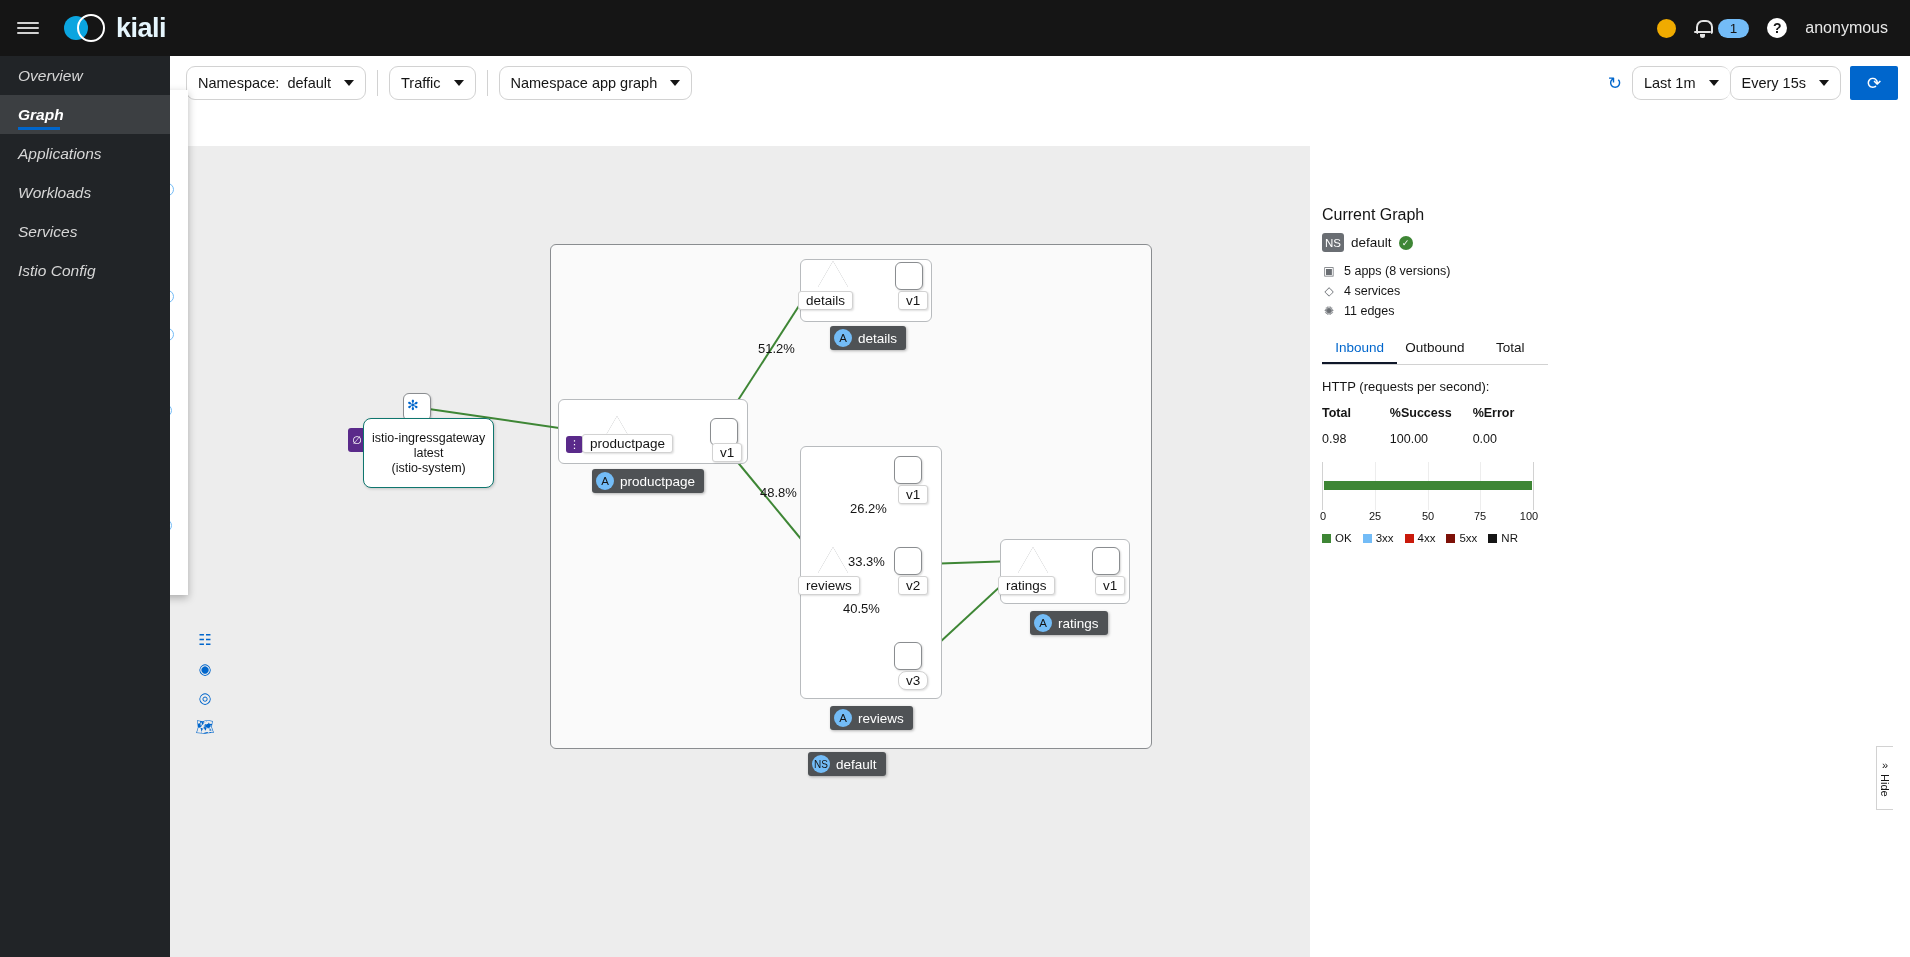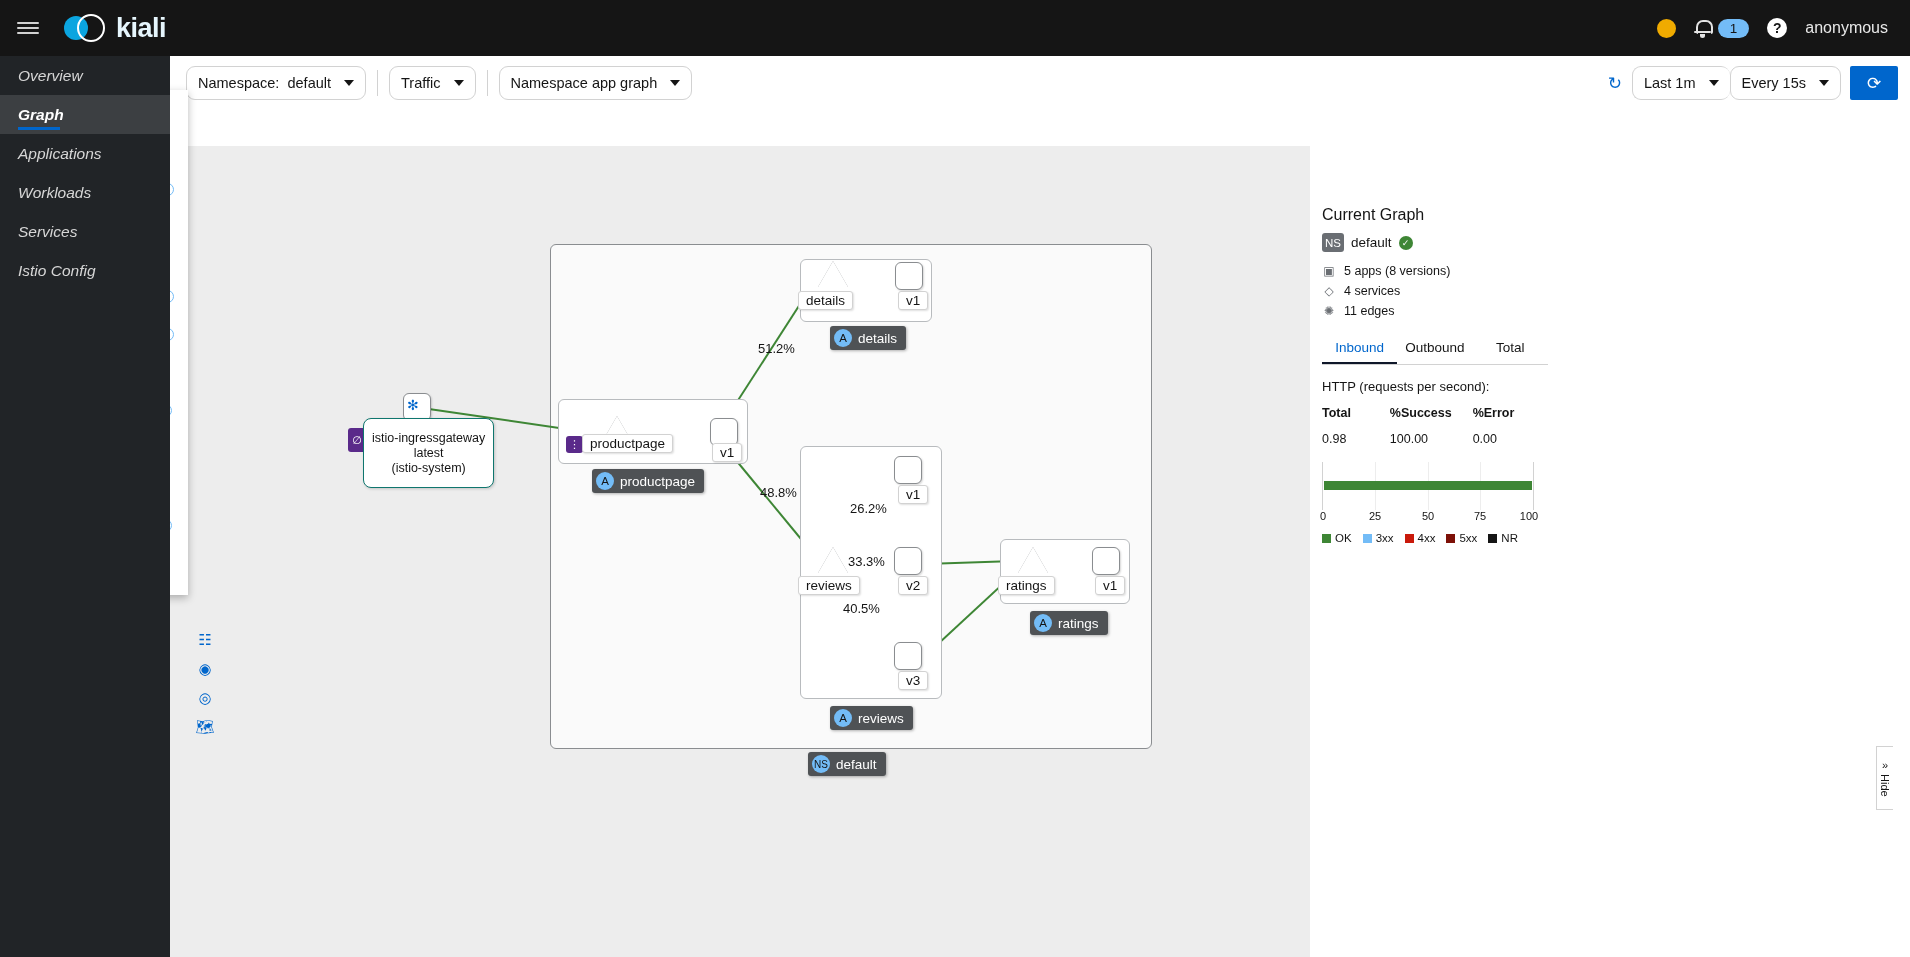--- a/index.html
+++ b/index.html
@@ -302,21 +302,21 @@
     </div>
 
     <div class="app-box" style="left:630px;top:300px;width:142px;height:253px;"></div>
     <div class="tri" style="left:648px;top:401px;"></div>
     <div class="nlabel" style="left:628px;top:430px;">reviews</div>
     <div class="node" style="left:724px;top:310px;"></div>
     <div class="nlabel" style="left:728px;top:339px;">v1</div>
     <div class="node" style="left:724px;top:401px;"></div>
     <div class="nlabel" style="left:728px;top:430px;">v2</div>
     <div class="node" style="left:724px;top:496px;"></div>
-    <div class="nlabel" style="left:728px;top:525px;">v3</div>
+    <div class="nlabel" style="left:728px;top:525px;border-radius:8px;">v3</div>
     <div class="applabel" style="left:660px;top:560px;">
       <span class="pill">A</span>
       <span>reviews</span>
     </div>
 
     <div class="app-box" style="left:830px;top:393px;width:130px;height:65px;"></div>
     <div class="tri" style="left:848px;top:401px;"></div>
     <div class="nlabel" style="left:828px;top:430px;">ratings</div>
     <div class="node" style="left:922px;top:401px;"></div>
     <div class="nlabel" style="left:925px;top:430px;">v1</div>

